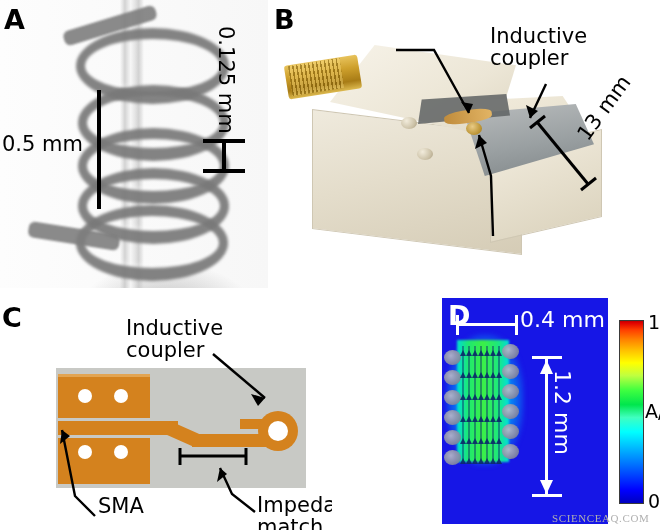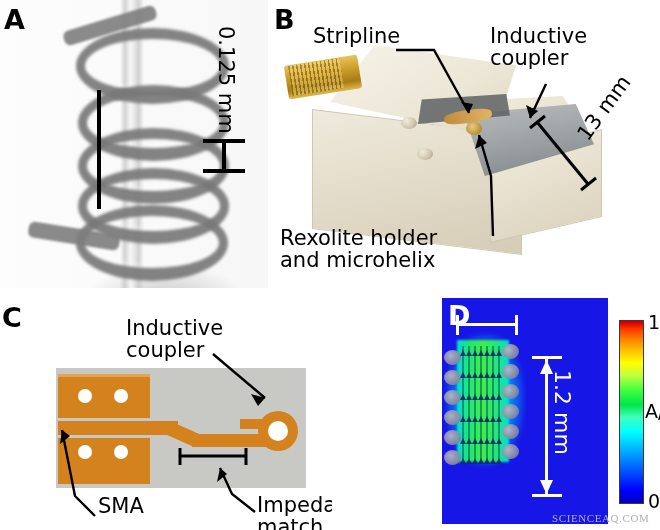--- a/index.html
+++ b/index.html
@@ -281,20 +281,21 @@
       <div class="turn" style="left:76px; top:28px; width:135px; height:52px;"></div>
       <div class="turn" style="left:78px; top:85px; width:133px; height:52px;"></div>
       <div class="turn" style="left:78px; top:128px; width:133px; height:52px;"></div>
       <div class="turn" style="left:78px; top:168px; width:133px; height:52px;"></div>
       <div class="turn" style="left:76px; top:205px; width:134px; height:52px;"></div>
 
       <div class="lead" style="left:28px; top:228px; width:92px; height:16px; transform:rotate(9deg);"></div>
     </div>
 
     <div class="barA05"></div>
+    <div class="lbl" style="left:2px; top:134px;">0.5 mm</div>
 
     <div class="tickA" style="left:203px; top:139px; width:42px; height:4px;"></div>
     <div class="tickA" style="left:203px; top:169px; width:42px; height:4px;"></div>
     <div class="tickA" style="left:222px; top:139px; width:4px; height:34px;"></div>
     <div class="lbl rot90" style="left:236px; top:26px;">0.125 mm</div>
 
     <div class="panel-letter" style="left:4px; top:6px;">A</div>
   </div>
 
   <div id="panelB">
@@ -334,25 +335,22 @@
       <polyline points="278,84 262,118" fill="none" stroke="#000" stroke-width="2.4"></polyline>
       <polygon points="262,118 258,105 270,111" fill="#000"></polygon>
       <polyline points="225,236 223,176 211,135" fill="none" stroke="#000" stroke-width="2.4"></polyline>
       <polygon points="211,135 207,149 219,143" fill="#000"></polygon>
 
       <line x1="269" y1="122" x2="320" y2="184" stroke="#000" stroke-width="3"></line>
       <line x1="262" y1="128" x2="277" y2="116" stroke="#000" stroke-width="3"></line>
       <line x1="313" y1="190" x2="328" y2="178" stroke="#000" stroke-width="3"></line>
     </svg>
 
-    <div class="lbl" style="left:45px; top:26px;">Stripline</div>
     <div class="lbl" style="left:222px; top:26px;">Inductive
 coupler</div>
-    <div class="lbl" style="left:12px; top:228px;">Rexolite holder
-and microhelix</div>
     <div class="lbl rot-40" style="left:306px; top:132px;">13 mm</div>
 
     <div class="panel-letter" style="left:6px; top:6px;">B</div>
   </div>
 
   <div id="panelC">
 
     <div class="pcbBoard" style="left:56px; top:80px; width:250px; height:120px;"></div>
 
     <div class="cu top-hl" style="left:58px; top:86px; width:92px; height:44px;"></div>
@@ -472,20 +470,21 @@
           <polygon points="39,160 36,166 42,166"></polygon>
         <polygon points="45,160 42,166 48,166"></polygon>
           <polygon points="51,160 48,166 54,166"></polygon>
         <polygon points="57,160 54,166 60,166"></polygon>
       </g>
     </svg>
 
     <div class="dLine" style="left:14px; top:25px; width:62px; height:3px;"></div>
     <div class="dLine" style="left:14px; top:17px; width:3px; height:20px;"></div>
     <div class="dLine" style="left:73px; top:17px; width:3px; height:20px;"></div>
+    <div class="lbl white" style="left:78px; top:11px; font-size:22px;">0.4 mm</div>
 
     <div class="dLine" style="left:90px; top:58px; width:30px; height:3px;"></div>
     <div class="dLine" style="left:90px; top:196px; width:30px; height:3px;"></div>
     <div class="dLine" style="left:103px; top:61px; width:3px; height:135px;"></div>
     <svg class="leaders" viewBox="0 0 166 226">
       <polygon points="104.5,62 98,76 111,76" fill="#ffffff"></polygon>
       <polygon points="104.5,196 98,182 111,182" fill="#ffffff"></polygon>
     </svg>
     <div class="lbl white rot90" style="left:131px; top:72px; font-size:22px;">1.2 mm</div>
 

